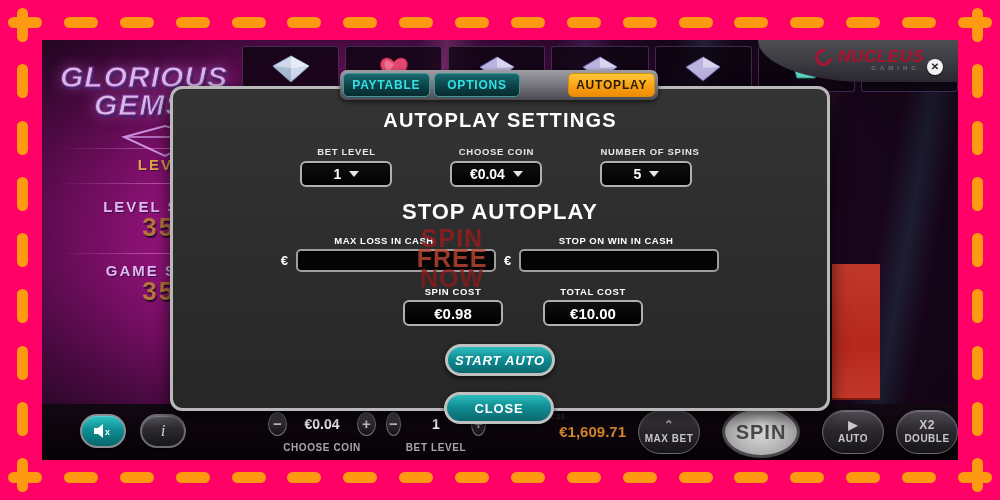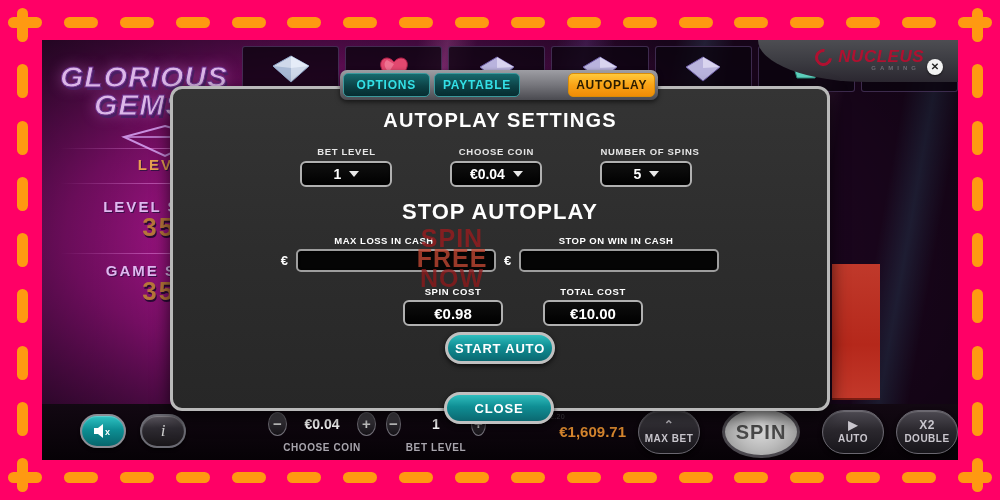--- a/index.html
+++ b/index.html
@@ -214,21 +214,21 @@
               border: 2px solid #b0b0b0;
               display: flex; align-items: center; justify-content: center;
               color: #fff; font-size: 15px; font-weight: bold; }
 
   .pill { width: 110px; height: 32px; margin: 0 auto; border-radius: 16px;
           background: linear-gradient(180deg, #2fbdbd 0%, #0f8e94 45%, #0b6870 100%);
           border: 3px solid #c0c0c0;
           display: flex; align-items: center; justify-content: center;
           color: #fff; font-size: 13px; font-weight: bold; letter-spacing: .8px;
           box-shadow: 0 2px 5px rgba(0,0,0,.7); }
-  #start-auto { margin-top: 6px; }
+  #start-auto { margin-top: 18px; font-style: italic; }
   #close-pill { position: absolute; left: 444px; top: 392px; z-index: 8; }
 </style>
 </head>
 <body>
 
 <div id="frame">
   <div class="dash-row" id="dash-top">
       <div class="dash-h"></div>
       <div class="dash-h"></div>
       <div class="dash-h"></div>
@@ -479,18 +479,18 @@
     <div class="cost-group">
       <div class="cost-cap">TOTAL COST</div>
       <div class="cost-box">€10.00</div>
     </div>
   </div>
 
   <div class="pill" id="start-auto">START AUTO</div>
 </div>
 
 <div id="tabbar">
+  <div class="tab idle">PAYTABLE</div>
   <div class="tab idle">OPTIONS</div>
-  <div class="tab idle">PAYTABLE</div>
   <div class="tab active">AUTOPLAY</div>
 </div>
 
 <div class="pill" id="close-pill">CLOSE</div>
 
 </body></html>

